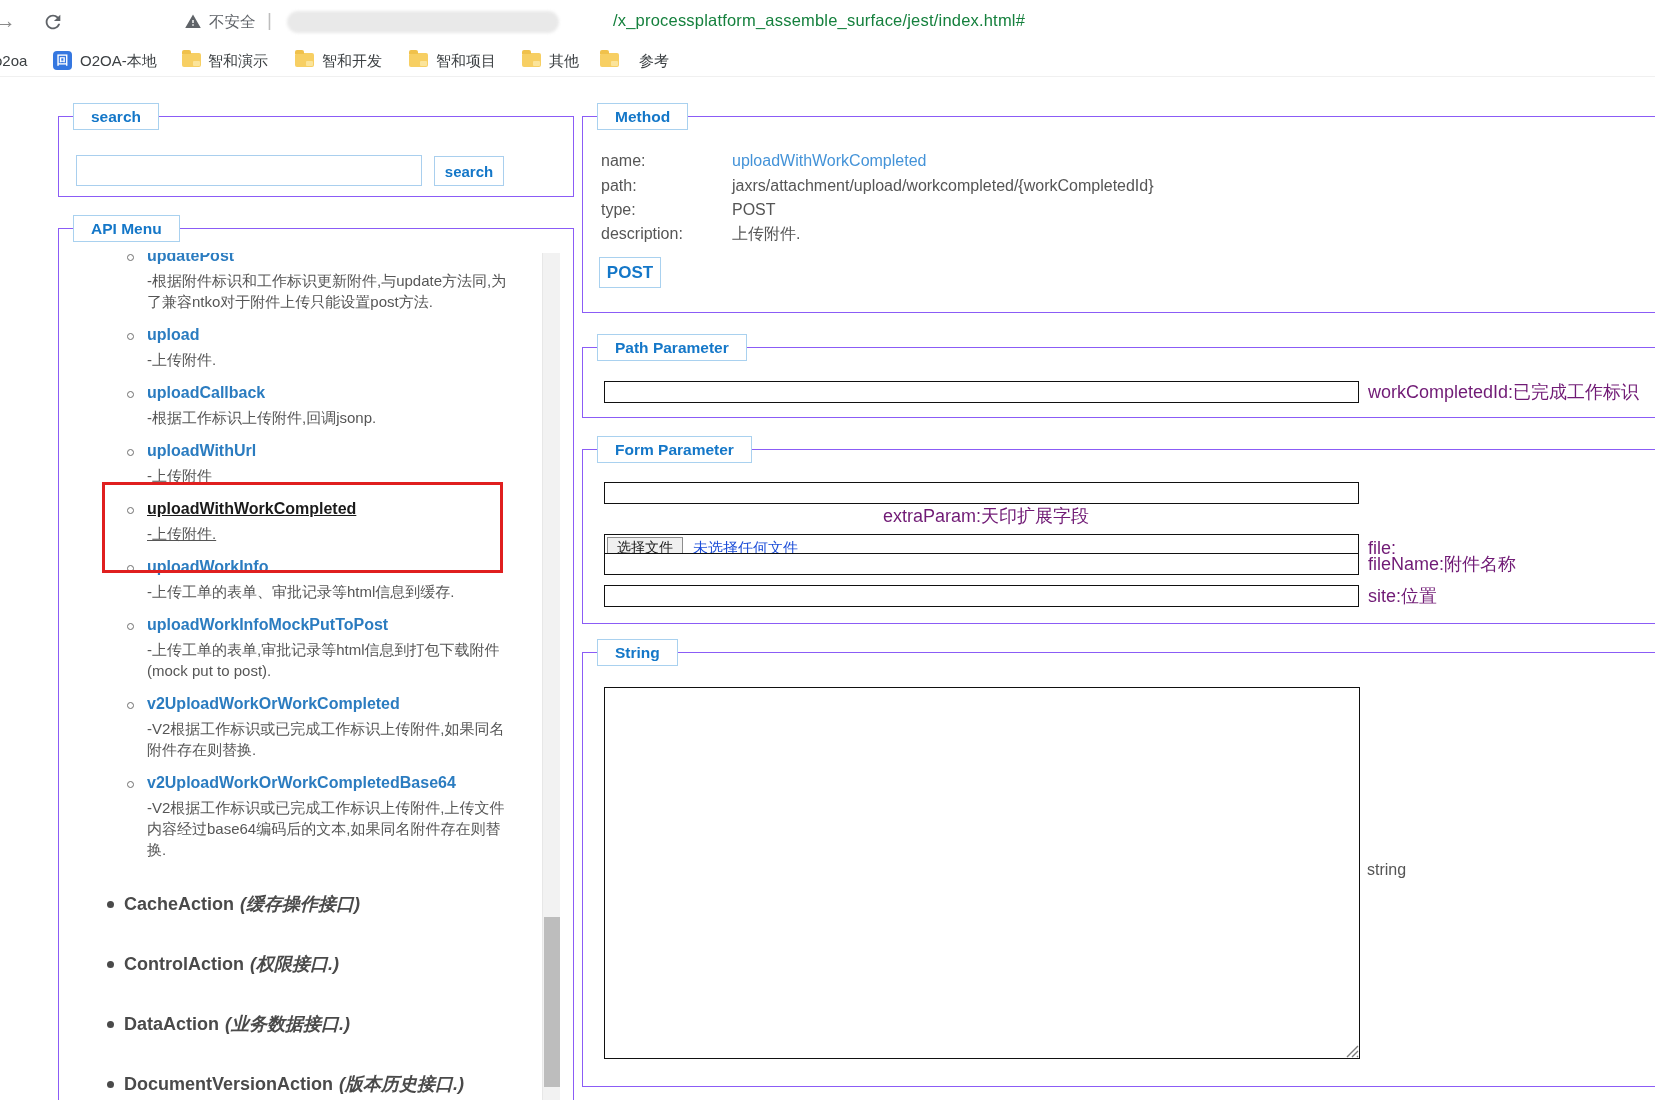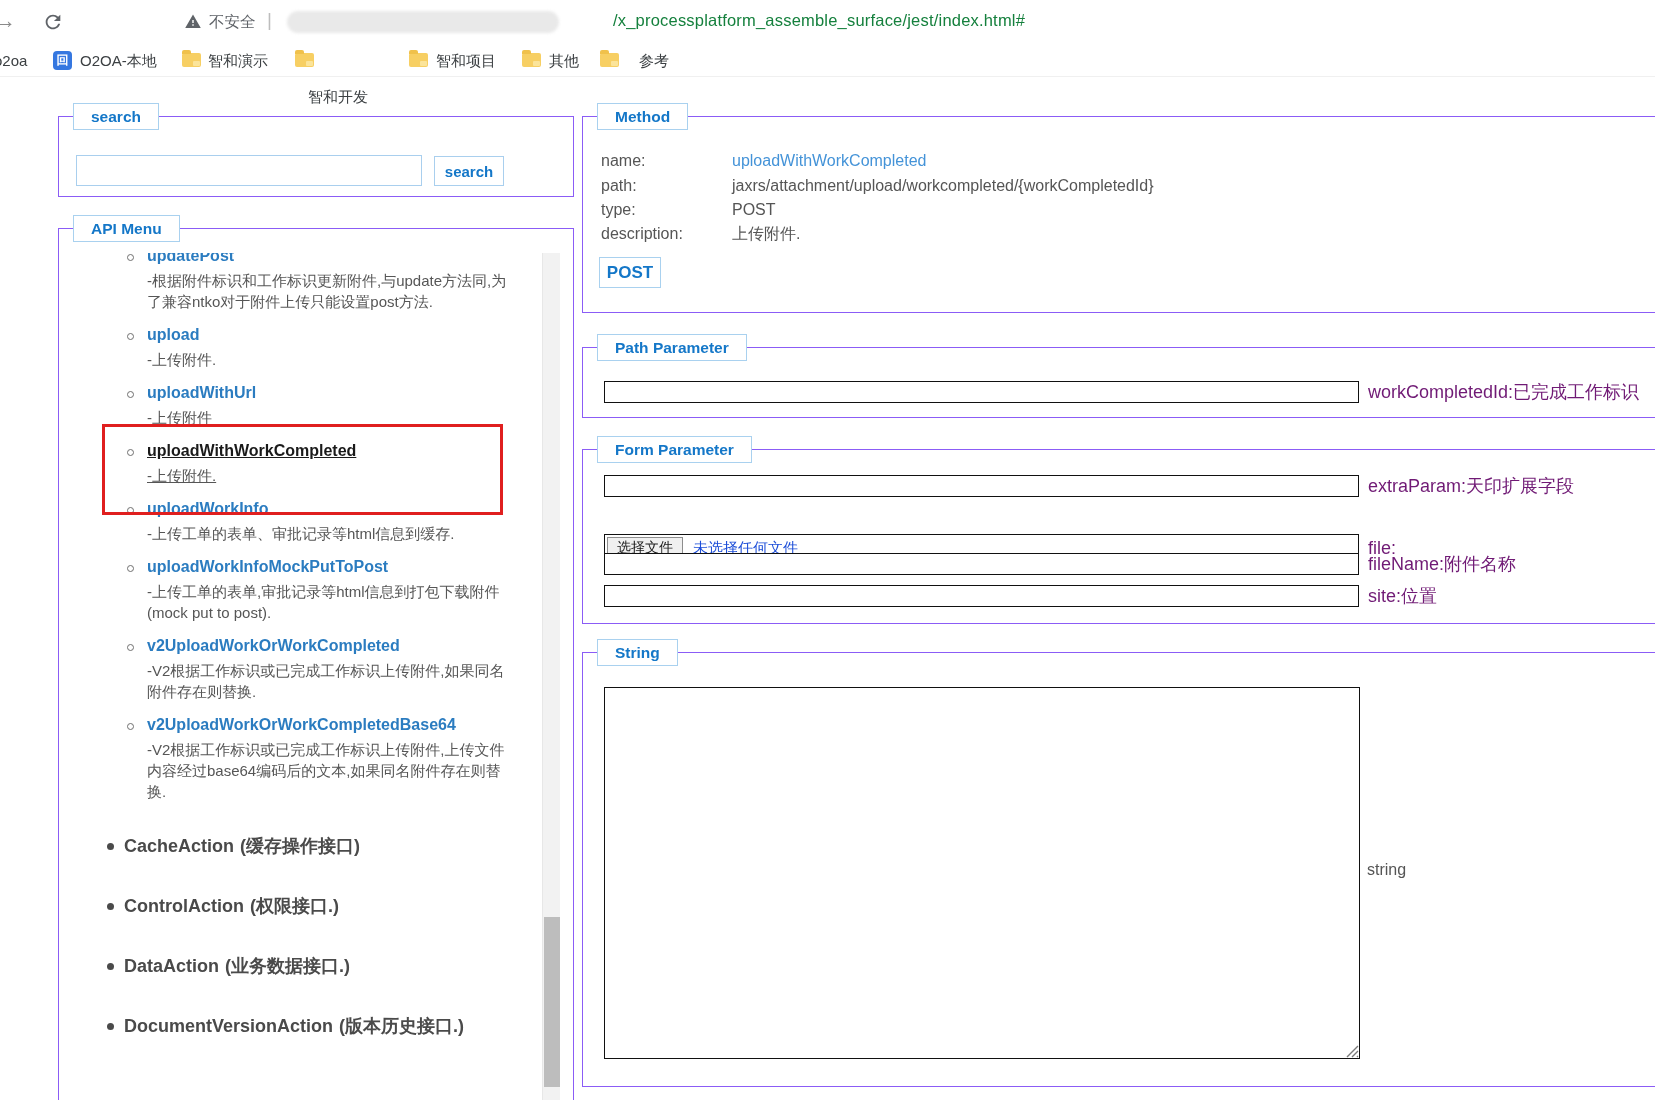--- a/index.html
+++ b/index.html
@@ -56,21 +56,21 @@
   .mdesc { margin-top:4px; width:372px; font-size:15px; line-height:21px; color:#565656; word-break:break-all; }
   li.sel a.mlink { color:#1a1a1a; text-decoration:underline; }
   li.sel .mdesc { text-decoration:underline; }
   .red-box { position:absolute; left:-45px; top:-17px; width:401px; height:91px;
      border:3px solid #e01f1f; pointer-events:none; z-index:5; }
   ul.cats { list-style:none; margin:33px 0 0 0; padding:0 0 0 64px; }
   ul.cats > li { position:relative; margin-bottom:38px; font-size:18px; line-height:22px;
      font-weight:bold; color:#4a4a4a; white-space:nowrap; }
   ul.cats > li::before { content:""; position:absolute; left:-17px; top:8px; width:7px; height:7px;
      border-radius:50%; background:#4a4a4a; }
-  .cat-cn { margin-left:6px; }
+  .cat-cn { font-style:italic; margin-left:6px; }
   #menu-sb-track { position:absolute; right:13px; top:24px; width:18px; height:861px;
      background:#f2f2f2; border-left:1px solid #e7e7e7; }
   #menu-sb-thumb { position:absolute; left:1px; top:664px; width:16px; height:170px; background:#bdbdbd; }
 
   
   .rpanel { left:582px; width:1113px; }
   .rpanel .legend { left:14px; }
   #method-panel { top:116px; height:197px; }
   .mrow { position:absolute; left:18px; font-size:16px; color:#555; line-height:20px; white-space:nowrap; }
   .mrow .mlabel { display:inline-block; width:131px; }
@@ -84,21 +84,21 @@
   #path-panel { top:347px; height:71px; }
   #form-panel { top:449px; height:175px; }
   .frow { position:absolute; left:21px; display:flex; align-items:center; }
   .frow .txt { width:755px; height:22px; border:1px solid #111; background:#fff; font-size:14px;
      padding:0 4px; outline:none; }
   .frow .flabel { margin-left:9px; font-size:18px; color:#701a75; white-space:nowrap; }
   .filebox { width:755px; height:28px; border:1px solid #111; background:#fff; display:flex; align-items:center; }
   .filebtn { margin-left:2px; height:22px; padding:0 9px; background:#f0f0f0; border:1px solid #8d8d8d;
      font-size:14px; color:#1a1a1a; cursor:pointer; }
   .filestatus { margin-left:10px; font-size:15px; color:#1d4ed8; }
-  #form-panel .frow:nth-of-type(1){ top:24px; } #form-panel .frow:nth-of-type(2){ top:62px;margin-top:22px; }
+  #form-panel .frow:nth-of-type(1){ top:32px;flex-direction:column; } #form-panel .frow:nth-of-type(2){ top:62px;margin-top:22px; }
   #form-panel .frow:nth-of-type(3){ top:102px; } #form-panel .frow:nth-of-type(4){ top:134px; }
   #path-panel .frow { top:32px; }
 
   #string-panel { top:652px; height:435px; }
   #string-ta { position:absolute; left:21px; top:34px; width:756px; height:372px; border:1px solid #111;
      resize:none; outline:none; font-size:14px; font-family:"Liberation Sans",sans-serif; }
   #string-label { position:absolute; left:784px; top:208px; font-size:16px; color:#555; }
   .grip { position:absolute; left:763px; top:392px; width:13px; height:13px; }
 </style>
 </head>
@@ -120,41 +120,42 @@
     <span class="url-path">/x_processplatform_assemble_surface/jest/index.html#</span>
   </div>
 
   <div id="bookmarks">
       <span class="bm-label" style="left: -6px;">o2oa</span>
       <span class="o2oa-ico" style="left: 53px;">回</span>
       <span class="bm-label" style="left: 80px;">O2OA-本地</span>
       <span class="folder" style="left: 182px;"></span>
       <span class="bm-label" style="left: 208px;">智和演示</span>
       <span class="folder" style="left: 295px;"></span>
-      <span class="bm-label" style="left: 308px; margin-top: 36px;">智和开发</span>
+      <span class="bm-label" style="left: 322px;">智和开发</span>
       <span class="folder" style="left: 409px;"></span>
       <span class="bm-label" style="left: 436px;">智和项目</span>
       <span class="folder" style="left: 522px;"></span>
       <span class="bm-label" style="left: 549px;">其他</span>
       <span class="folder" style="left: 600px;"></span>
       <span class="bm-label" style="left: 627px; margin-left: 12px;">参考</span>
     </div>
 
   <div class="panel" id="search-panel">
     <div class="legend">search</div>
     <input id="search-input" type="text" value="" style="">
     <button id="search-btn">search</button>
   </div>
 
   <div class="panel" id="menu-panel">
     <div class="legend">API Menu</div>
     <div id="menu-scroll">
       <ul class="menu" id="menu-list">
           <li class="clip"><a class="mlink" href="#">updatePost</a><div class="mdesc">-根据附件标识和工作标识更新附件,与update方法同,为了兼容ntko对于附件上传只能设置post方法.</div></li>
           <li><a class="mlink" href="#">upload</a><div class="mdesc">-上传附件.</div></li>
+          <li><a class="mlink" href="#">uploadCallback</a><div class="mdesc">-根据工作标识上传附件,回调jsonp.</div></li>
           <li><a class="mlink" href="#">uploadWithUrl</a><div class="mdesc">-上传附件</div></li>
           <li class="sel "><a class="mlink" href="#">uploadWithWorkCompleted</a><div class="mdesc">-上传附件.</div><div class="red-box"></div></li>
           <li><a class="mlink" href="#">uploadWorkInfo</a><div class="mdesc">-上传工单的表单、审批记录等html信息到缓存.</div></li>
           <li><a class="mlink" href="#">uploadWorkInfoMockPutToPost</a><div class="mdesc">-上传工单的表单,审批记录等html信息到打包下载附件 (mock put to post).</div></li>
           <li><a class="mlink" href="#">v2UploadWorkOrWorkCompleted</a><div class="mdesc">-V2根据工作标识或已完成工作标识上传附件,如果同名附件存在则替换.</div></li>
           <li><a class="mlink" href="#">v2UploadWorkOrWorkCompletedBase64</a><div class="mdesc">-V2根据工作标识或已完成工作标识上传附件,上传文件内容经过base64编码后的文本,如果同名附件存在则替换.</div></li>
         </ul>
       <ul class="cats" id="cat-list">
           <li class="cat"><span class="cat-name">CacheAction</span><span class="cat-cn">(缓存操作接口)</span></li>
           <li class="cat"><span class="cat-name">ControlAction</span><span class="cat-cn">(权限接口.)</span></li>

